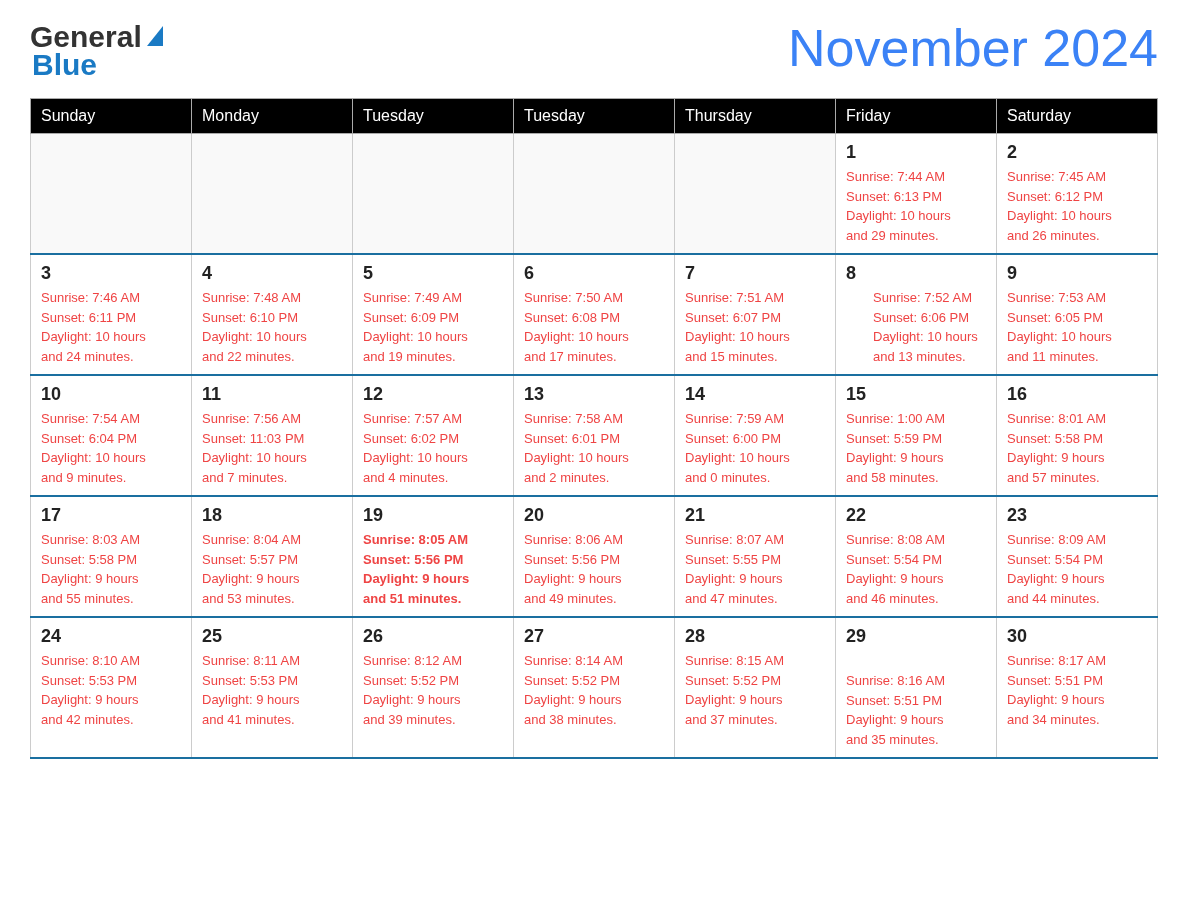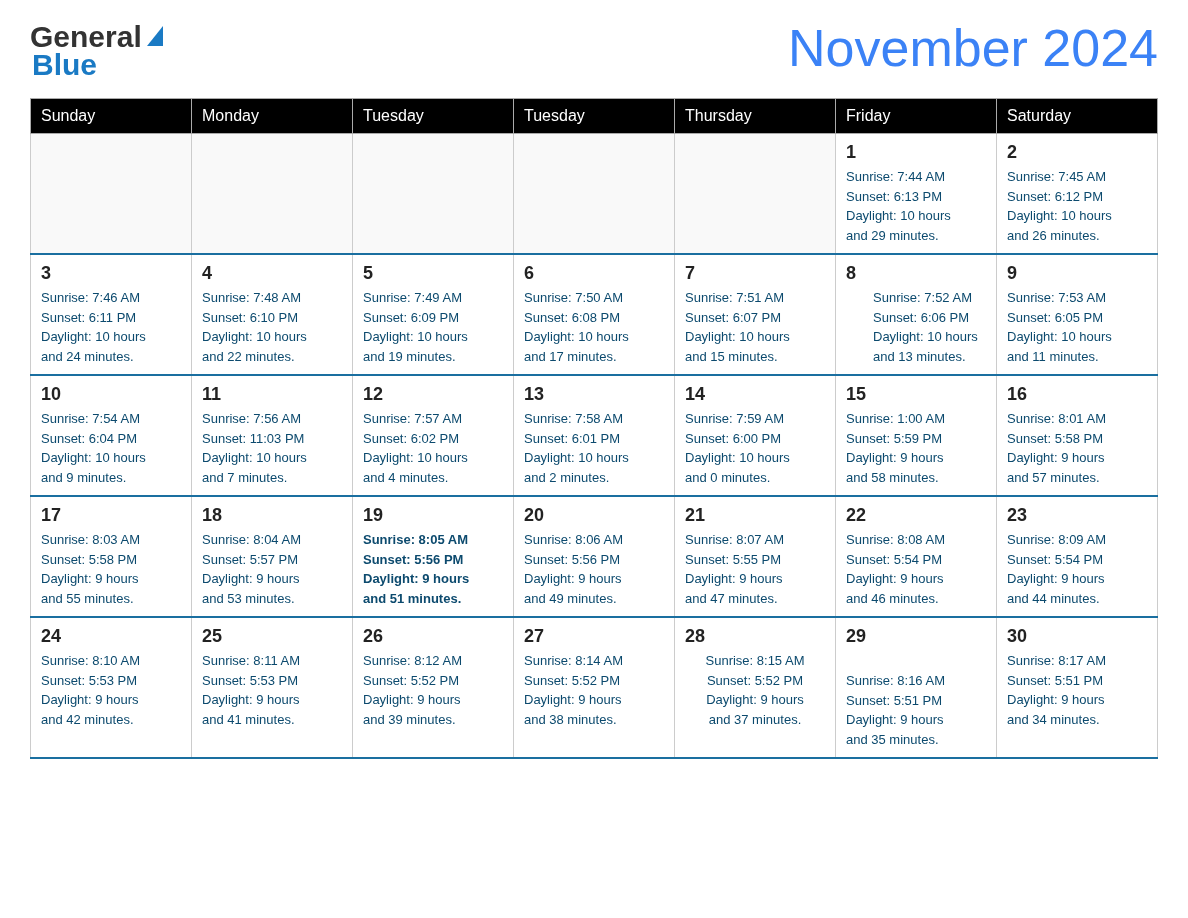--- a/index.html
+++ b/index.html
@@ -60,21 +60,21 @@
     .day-number {
       font-size: 18px;
       font-weight: bold;
       color: #222;
       display: block;
       margin-bottom: 4px;
     }
     .day-info {
       font-size: 13px;
       line-height: 1.5;
-      color: #0c4a6e;
+      color: #ef4444;
     }
     .empty-cell {
       background: #f9f9f9;
     }
     
     .logo-container {
       display: flex;
       flex-direction: column;
     }
     .logo-row1 {
@@ -325,21 +325,21 @@
         </td>
         <td>
           <span class="day-number">27</span>
           <div class="day-info" style="white-space: pre-line;">Sunrise: 8:14 AM
 Sunset: 5:52 PM
 Daylight: 9 hours
 and 38 minutes.</div>
         </td>
         <td>
           <span class="day-number">28</span>
-          <div class="day-info" style="white-space: pre-line; text-align: center;">Sunrise: 8:15 AM
+          <div class="day-info" style="white-space: pre-line;">Sunrise: 8:15 AM
 Sunset: 5:52 PM
 Daylight: 9 hours
 and 37 minutes.</div>
         </td>
         <td>
           <span class="day-number">29</span>
           <div class="day-info" style="white-space: pre-line; margin-top: 24px;">Sunrise: 8:16 AM
 Sunset: 5:51 PM
 Daylight: 9 hours
 and 35 minutes.</div>

